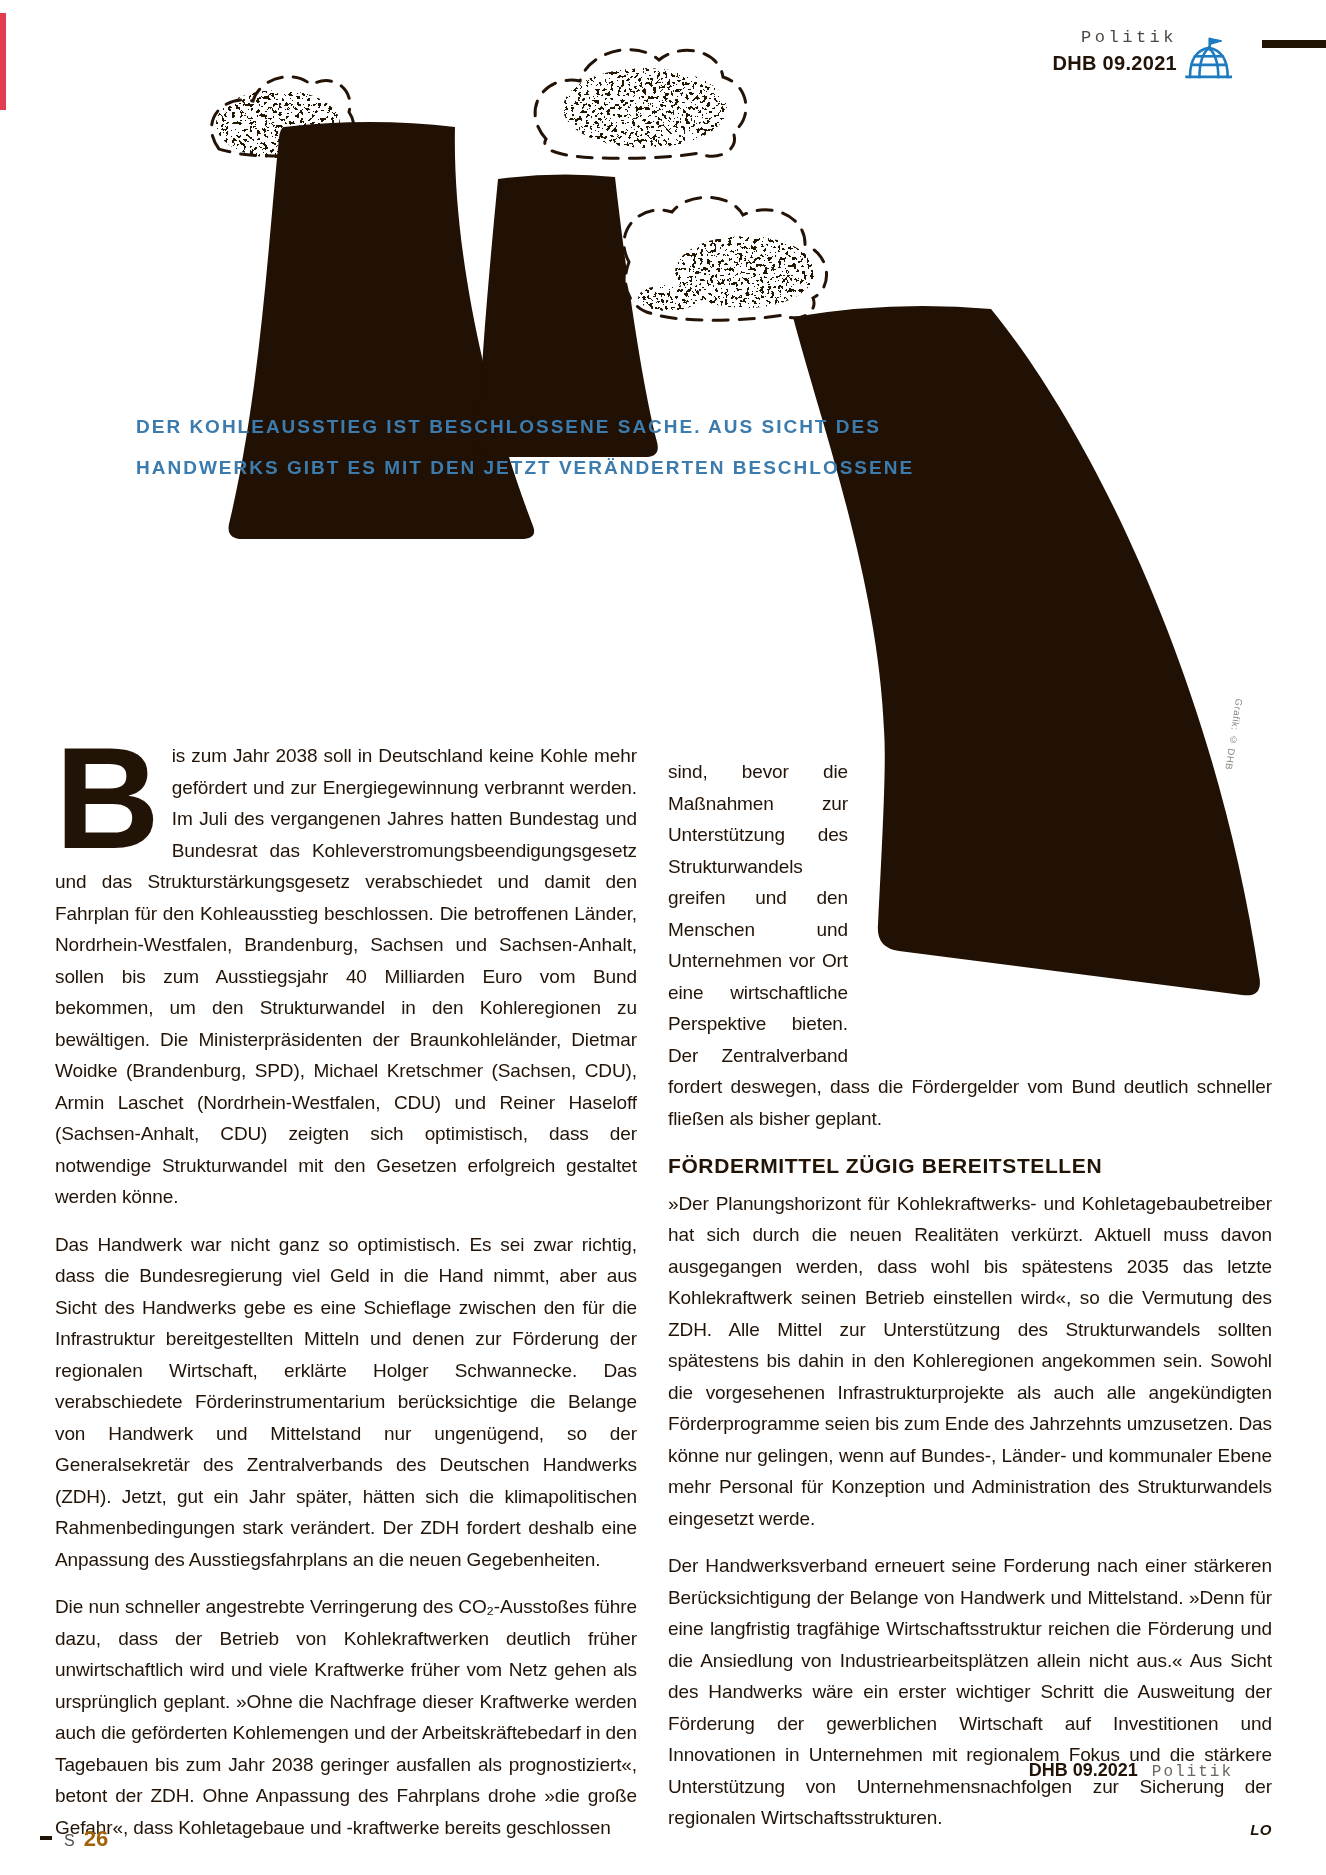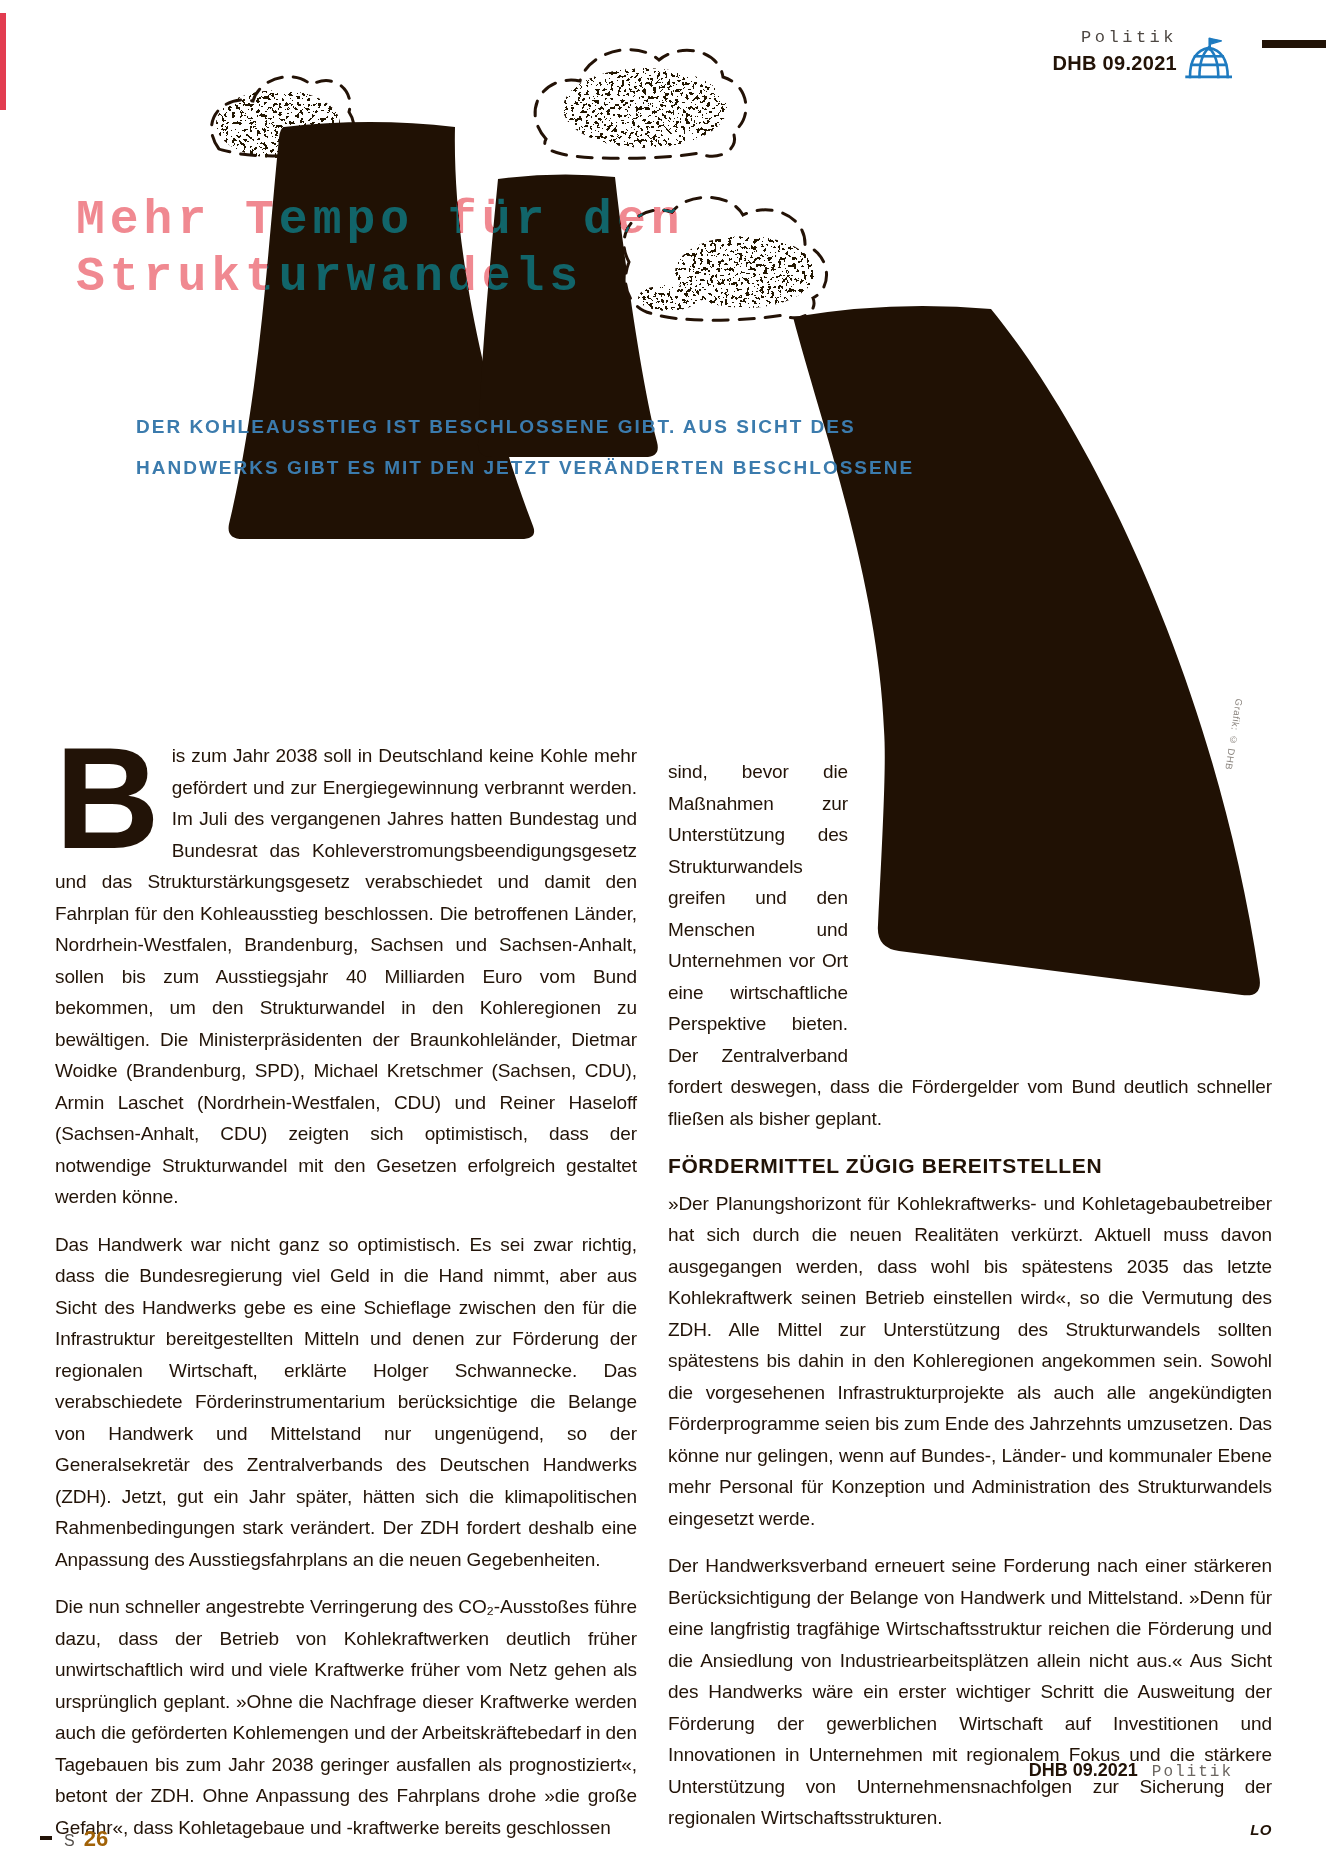--- a/index.html
+++ b/index.html
@@ -22,22 +22,22 @@
   .hdr-icon{top:32px;left:1184px;z-index:7;}
   .hdr-rule{top:40px;left:1262px;width:64px;height:8px;background:#221307;z-index:7;}
 
   
   .art{top:0;left:0;z-index:1;}
 
   
   .title{
     left:76px;top:192px;z-index:5;
     font-family:"Liberation Mono","DejaVu Sans Mono",monospace;font-weight:bold;
-    font-size:48px;line-height:57px;letter-spacing:5px;white-space:nowrap;
-    color:#0f766e;mix-blend-mode:difference;
+    font-size:38px;line-height:57px;letter-spacing:5px;white-space:nowrap;
+    color:#000000;mix-blend-mode:difference;
   }
 
   
   .standfirst{left:136px;top:406px;z-index:6;white-space:nowrap;}
   .standfirst div{
     color:#3b7bad;font-weight:bold;font-size:19px;letter-spacing:2px;line-height:41px;
   }
 
   
   .col{z-index:4;font-size:19px;line-height:31.5px;text-align:justify;letter-spacing:-0.1px;}
@@ -128,21 +128,21 @@
   </g>
 </svg>
 </div>
 
 <div class="abs title">
   <div>Mehr Tempo für den</div>
   <div>Strukturwandels</div>
 </div>
 
 <div class="abs standfirst">
-  <div>DER KOHLEAUSSTIEG IST BESCHLOSSENE GIBT. AUS SICHT DES</div>
+  <div>DER KOHLEAUSSTIEG IST BESCHLOSSENE SACHE. AUS SICHT DES</div>
   <div>HANDWERKS GIBT ES MIT DEN JETZT VERÄNDERTEN BESCHLOSSENE</div>
 </div>
 
 <div class="abs col col-left">
   <p>
     <span class="dropcap">B</span><span>is zum Jahr 2038 soll in Deutschland keine Kohle mehr gefördert und zur Energiegewinnung verbrannt werden. Im Juli des vergangenen Jahres hatten Bundestag und Bundesrat das Kohleverstromungsbeendigungsgesetz und das Strukturstärkungsgesetz verabschiedet und damit den Fahrplan für den Kohleausstieg beschlossen. Die betroffenen Länder, Nordrhein-Westfalen, Brandenburg, Sachsen und Sachsen-Anhalt, sollen bis zum Ausstiegsjahr 40 Milliarden Euro vom Bund bekommen, um den Strukturwandel in den Kohleregionen zu bewältigen. Die Ministerpräsidenten der Braunkohleländer, Dietmar Woidke (Brandenburg, SPD), Michael Kretschmer (Sachsen, CDU), Armin Laschet (Nordrhein-Westfalen, CDU) und Reiner Haseloff (Sachsen-Anhalt, CDU) zeigten sich optimistisch, dass der notwendige Strukturwandel mit den Gesetzen erfolgreich gestaltet werden könne.</span>
   </p>
   <p>Das Handwerk war nicht ganz so optimistisch. Es sei zwar richtig, dass die Bundesregierung viel Geld in die Hand nimmt, aber aus Sicht des Handwerks gebe es eine Schieflage zwischen den für die Infrastruktur bereitgestellten Mitteln und denen zur Förderung der regionalen Wirtschaft, erklärte Holger Schwannecke. Das verabschiedete Förderinstrumentarium berücksichtige die Belange von Handwerk und Mittelstand nur ungenügend, so der Generalsekretär des Zentralverbands des Deutschen Handwerks (ZDH). Jetzt, gut ein Jahr später, hätten sich die klimapolitischen Rahmenbedingungen stark verändert. Der ZDH fordert deshalb eine Anpassung des Ausstiegsfahrplans an die neuen Gegebenheiten.</p>
   <p>Die nun schneller angestrebte Verringerung des CO₂-Ausstoßes führe dazu, dass der Betrieb von Kohlekraftwerken deutlich früher unwirtschaftlich wird und viele Kraftwerke früher vom Netz gehen als ursprünglich geplant. »Ohne die Nachfrage dieser Kraftwerke werden auch die geförderten Kohlemengen und der Arbeitskräftebedarf in den Tagebauen bis zum Jahr 2038 geringer ausfallen als prognostiziert«, betont der ZDH. Ohne Anpassung des Fahrplans drohe »die große Gefahr«, dass Kohletagebaue und -kraftwerke bereits geschlossen</p>
 </div>

